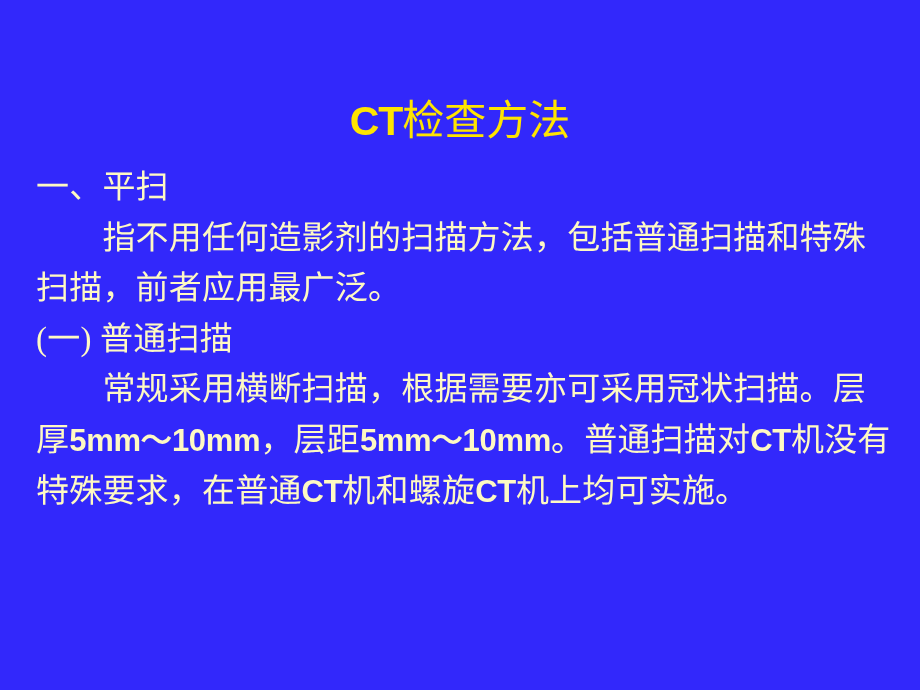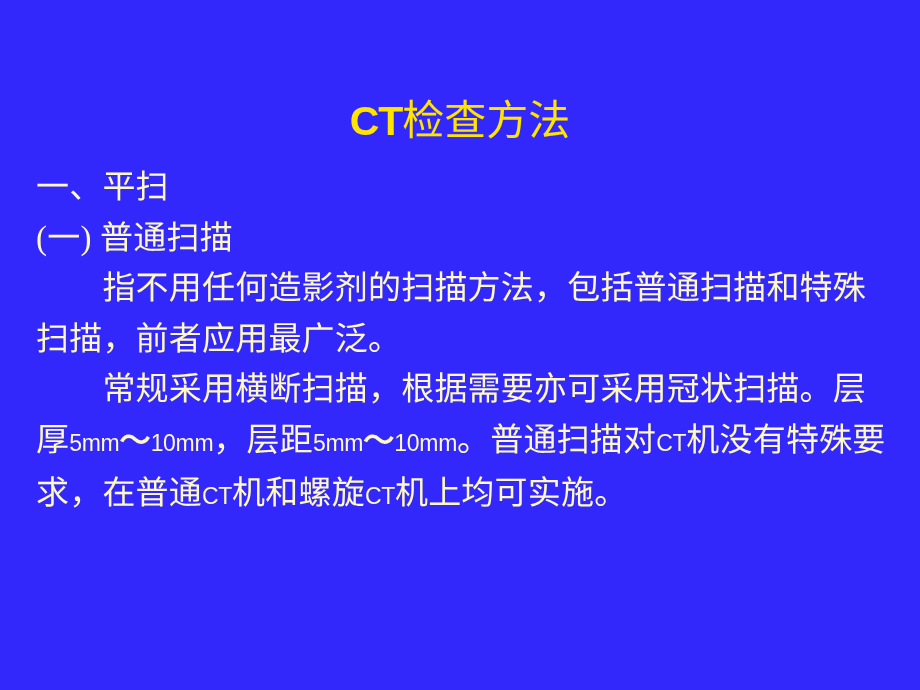--- a/index.html
+++ b/index.html
@@ -63,22 +63,22 @@
     line-height: 50.5px;
     font-family: "Liberation Serif", "DejaVu Serif", serif;
     letter-spacing: 0.2px;
     white-space: pre-wrap;
     word-break: break-all;
     margin: 0;
   }
 
   .para .latin {
     font-family: "Liberation Sans", "DejaVu Sans", sans-serif;
-    font-weight: normal;
-    font-size: 23px;
+    font-weight: bold;
+    font-size: 31px;
     letter-spacing: -0.3px;
   }
 
   .para .tilde {
     font-family: "Liberation Sans", "DejaVu Sans", sans-serif;
     font-weight: bold;
     font-size: 31px;
   }
 
   .indent2::before {
@@ -91,21 +91,21 @@
 <div id="slide">
 
   <div class="slide-title">
     <span class="latin">CT</span><span class="han">检查方法</span>
   </div>
 
   <div class="body-block">
 
     <p class="para">一、平扫</p>
 
+    <p class="para indent2">指不用任何造影剂的扫描方法，包括普通扫描和特殊扫描，前者应用最广泛。</p>
+
     <p class="para">(一) 普通扫描</p>
-
-    <p class="para indent2">指不用任何造影剂的扫描方法，包括普通扫描和特殊扫描，前者应用最广泛。</p>
 
     <p class="para indent2"><span>常规采用横断扫描，根据需要亦可采用冠状扫描。层厚</span><span class="latin">5mm</span><span class="tilde">～</span><span class="latin">10mm</span><span>，层距</span><span class="latin">5mm</span><span class="tilde">～</span><span class="latin">10mm</span><span>。普通扫描对</span><span class="latin">CT</span><span>机没有特殊要求，在普通</span><span class="latin">CT</span><span>机和螺旋</span><span class="latin">CT</span><span>机上均可实施。</span></p>
 
   </div>
 
 </div>
 
 </body></html>

